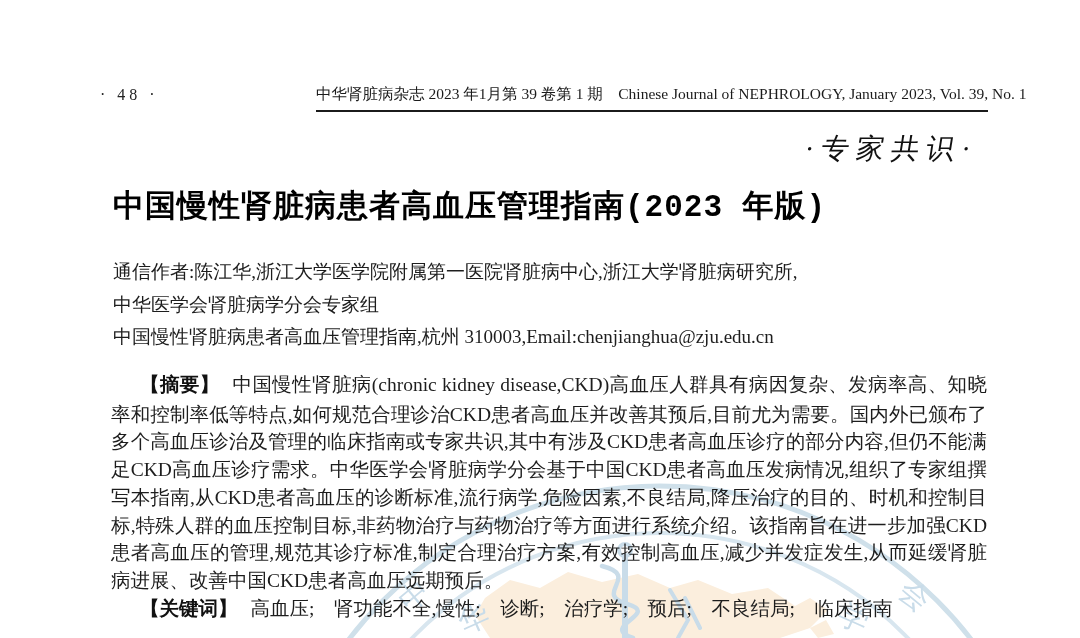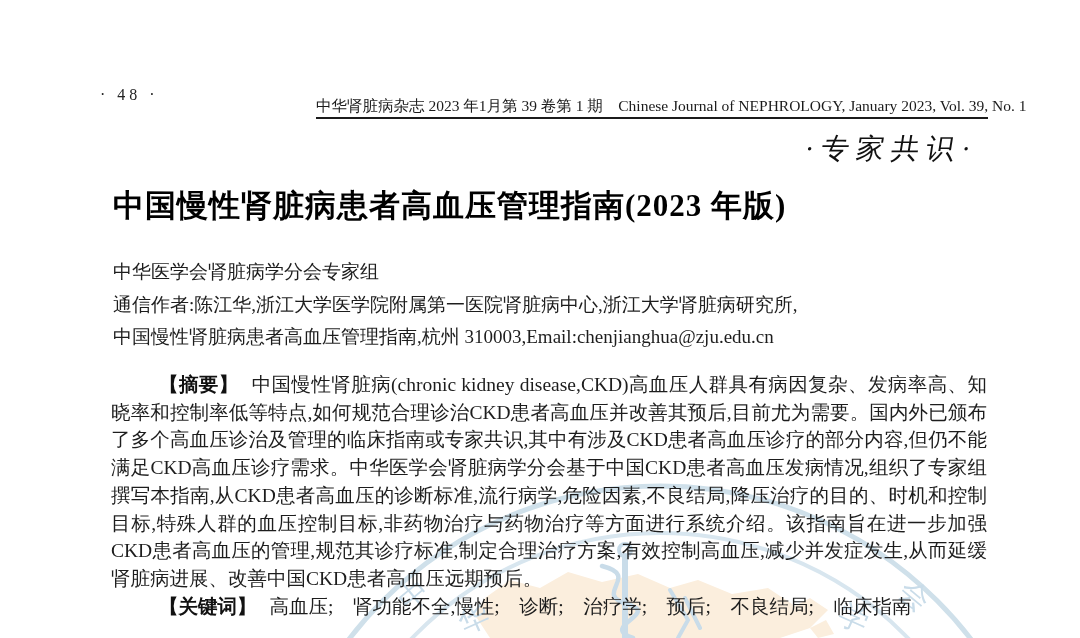--- a/index.html
+++ b/index.html
@@ -16,38 +16,39 @@
     inset: 0;
     background: #ffffff;
   }
   
   .header { position: absolute; top: 84px; left: 0; width: 100%; height: 28px; z-index: 2; }
   .page-num {
     position: absolute; left: 100px; top: 2px;
     font-size: 16px; letter-spacing: 4px; color: #222;
   }
   .journal-info {
-    position: absolute; left: 316px; top: 12px; width: 672px;
+    position: absolute; left: 316px; top: 0; width: 672px;
     text-align: right;
     font-size: 15.5px; color: #1b1b1b;
+    padding-bottom: 5px;
     border-bottom: 2px solid #1b1b1b;
     white-space: nowrap;
   }
   
   .section-label {
     position: absolute; top: 130px; right: 102px; z-index: 2;
     font-size: 28px; color: #111;
     letter-spacing: 7px;
     transform: skewX(-9deg);
     white-space: nowrap;
   }
   
   .title {
     position: absolute; top: 185px; left: 113px; z-index: 2;
-    font-family: Liberation Serif, serif;
+    font-family: Liberation Mono, monospace;
     font-weight: 700;
     font-size: 31px;
     letter-spacing: 1px;
     color: #000;
     white-space: nowrap;
   }
   
   .authors {
     position: absolute; top: 256px; left: 113px; z-index: 2;
     font-size: 19px; line-height: 32.5px; color: #1d1d1d;
@@ -55,25 +56,24 @@
   }
   
   .abstract-block {
     position: absolute; top: 371px; left: 111px; width: 876px; z-index: 2;
     font-size: 19.5px; line-height: 27.7px;
     color: #1d1d1d;
     text-align: justify;
   }
   .abstract-block p { text-indent: 29px; margin: 0; }
   .inline-label {
-    font-family: Liberation Serif, serif;
+    font-family: Liberation Mono, monospace;
     font-weight: 700;
     color: #111;
     margin-right: 13px;
-    margin-left: 19px;
   }
   
   .watermark {
     position: absolute; left: 340px; top: 470px; z-index: 1;
     width: 640px; height: 168px;
     pointer-events: none;
   }
   .emblem-char {
     font-size: 30px;
     fill: #c9dce9;
@@ -105,22 +105,22 @@
   <div class="header">
     <span class="page-num">· 48 ·</span>
     <span class="journal-info">中华肾脏病杂志 2023 年1月第 39 卷第 1 期　Chinese Journal of NEPHROLOGY, January 2023, Vol. 39, No. 1</span>
   </div>
 
   <div class="section-label">·专家共识·</div>
 
   <h1 class="title">中国慢性肾脏病患者高血压管理指南(2023 年版)</h1>
 
   <div class="authors">
+    <div>通信作者:陈江华,浙江大学医学院附属第一医院肾脏病中心,浙江大学肾脏病研究所,</div>
     <div>中华医学会肾脏病学分会专家组</div>
-    <div>通信作者:陈江华,浙江大学医学院附属第一医院肾脏病中心,浙江大学肾脏病研究所,</div>
     <div>中国慢性肾脏病患者高血压管理指南,杭州 310003,Email:chenjianghua@zju.edu.cn</div>
   </div>
 
   <div class="abstract-block">
     <p><span class="inline-label">【摘要】</span><span>中国慢性肾脏病(chronic kidney disease,CKD)高血压人群具有病因复杂、发病率高、知晓率和控制率低等特点,如何规范合理诊治CKD患者高血压并改善其预后,目前尤为需要。国内外已颁布了多个高血压诊治及管理的临床指南或专家共识,其中有涉及CKD患者高血压诊疗的部分内容,但仍不能满足CKD高血压诊疗需求。中华医学会肾脏病学分会基于中国CKD患者高血压发病情况,组织了专家组撰写本指南,从CKD患者高血压的诊断标准,流行病学,危险因素,不良结局,降压治疗的目的、时机和控制目标,特殊人群的血压控制目标,非药物治疗与药物治疗等方面进行系统介绍。该指南旨在进一步加强CKD患者高血压的管理,规范其诊疗标准,制定合理治疗方案,有效控制高血压,减少并发症发生,从而延缓肾脏病进展、改善中国CKD患者高血压远期预后。</span></p>
     <p><span class="inline-label">【关键词】</span><span>高血压;　肾功能不全,慢性;　诊断;　治疗学;　预后;　不良结局;　临床指南</span></p>
   </div>
 
 </div>
 

